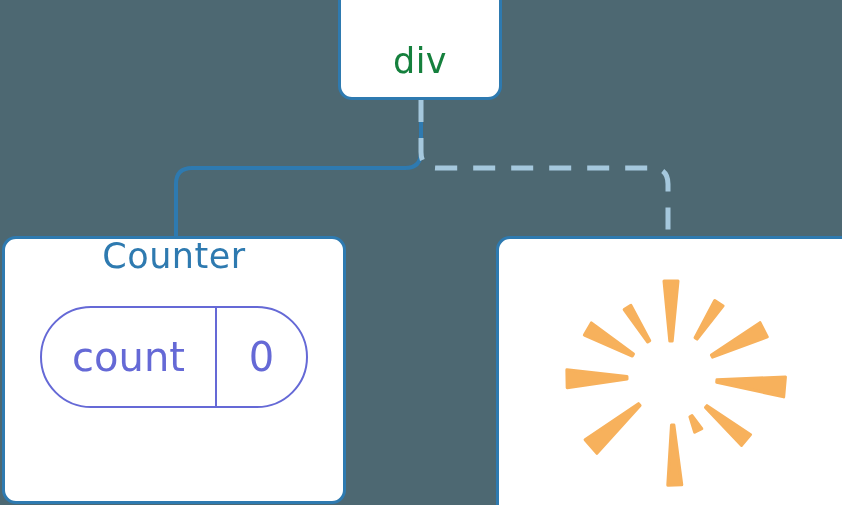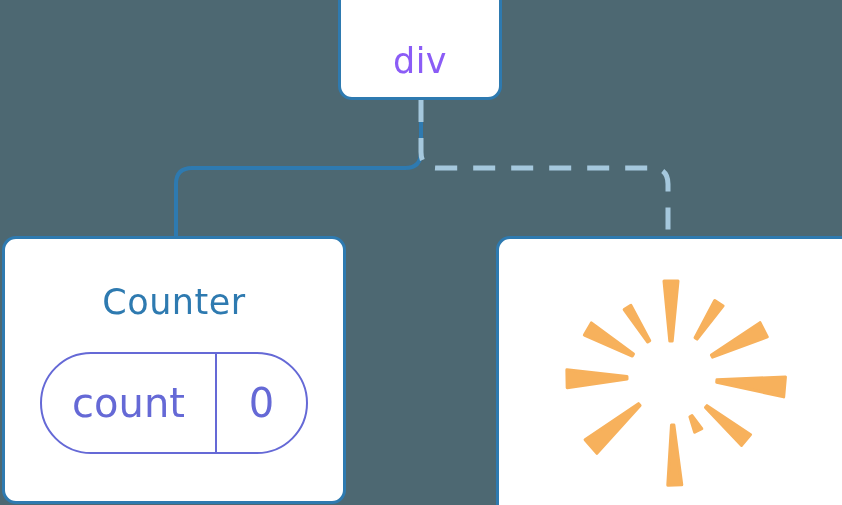--- a/index.html
+++ b/index.html
@@ -34,34 +34,33 @@
     width: 164px;
     height: 116px;
     border: 3px solid #2e7ab0;
     display: flex;
     align-items: flex-end;
     justify-content: center;
     padding-bottom: 18px;
   }
   .node-div .node-title {
     font-size: 35px;
-    color: #8b5cf6;
+    color: #15803d;
     line-height: 1;
     letter-spacing: 0.5px;
   }
   .node-counter {
     left: 2px;
     top: 236px;
     width: 344px;
     height: 268px;
     border: 3px solid #2e7ab0;
     display: flex;
     flex-direction: column;
     align-items: center;
-    padding-top: 46px;
   }
   .node-counter .node-title {
     font-size: 35px;
     color: #2e7ab0;
     line-height: 1;
     letter-spacing: 0.5px;
   }
   .state-pill {
     position: relative;
     margin-top: 32px;

